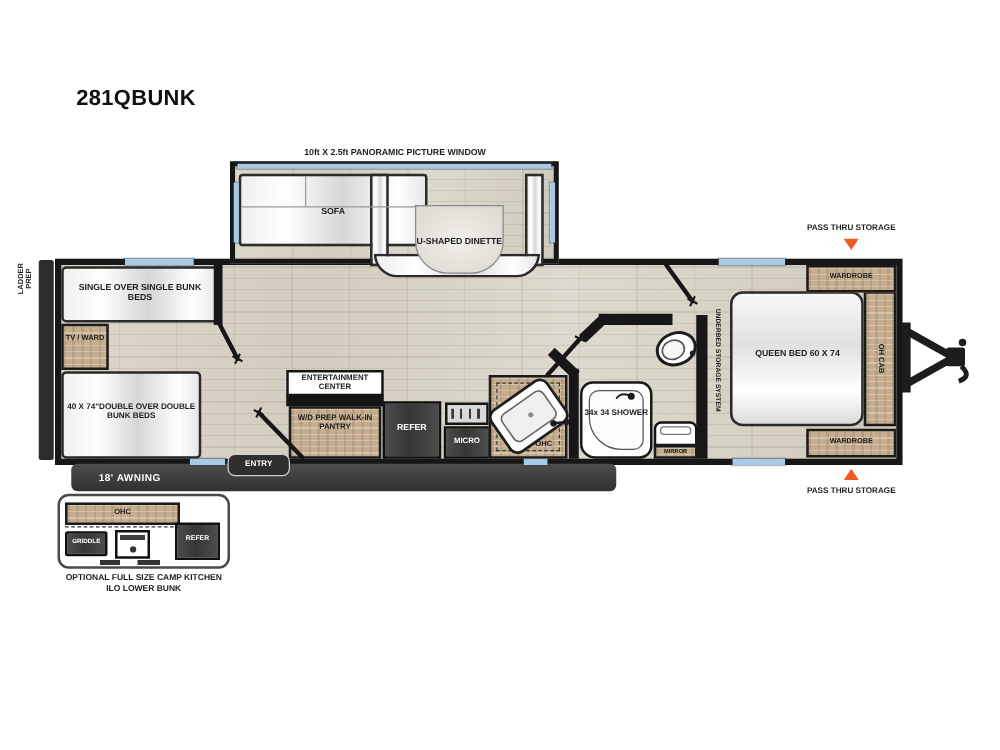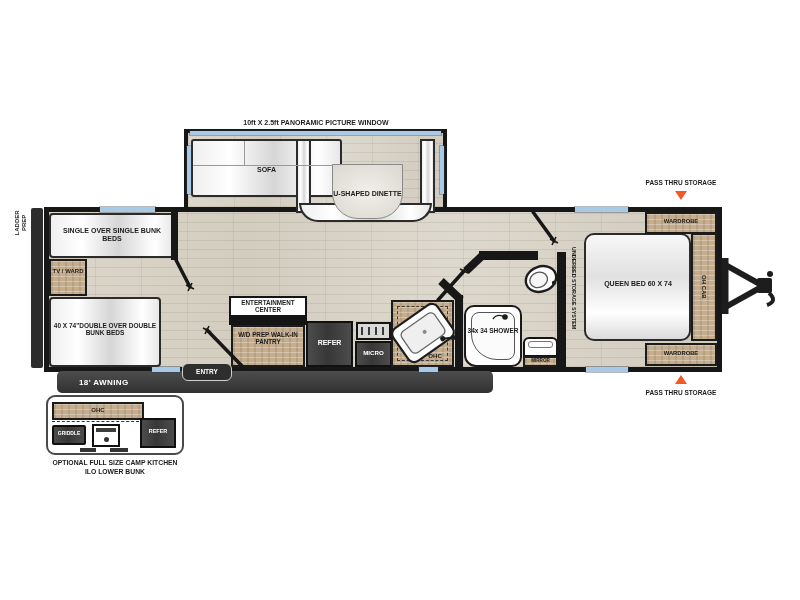--- a/index.html
+++ b/index.html
@@ -34,20 +34,21 @@
     border-top:9px solid #f15a24;z-index:6;}
   .tri-up{width:0;height:0;border-left:6px solid transparent;border-right:6px solid transparent;
     border-bottom:9px solid #f15a24;z-index:6;}
   svg.overlay{position:absolute;left:0;top:0;z-index:5;pointer-events:none;}
 </style>
 </head>
 <body>
 
 <div id="stage">
 
+  <div class="title" style="left:61px;top:68px;">281QBUNK</div>
 
   <div class="lbl" style="left:185px;top:119px;width:262px;">10ft X 2.5ft PANORAMIC PICTURE WINDOW</div>
 
   <div class="lbl" style="left:1px;top:216px;width:40px;transform:rotate(-90deg);font-size:6px;">LADDER PREP</div>
 
   <div class="abs" style="left:31px;top:208px;width:12px;height:160px;background:#2c2c2c;border-radius:2px;z-index:1;"></div>
 
   <div class="abs floor" style="left:44px;top:207px;width:678px;height:165px;border:5px solid #171717;box-sizing:border-box;z-index:1;"></div>
 
   <div class="abs floor" style="left:184px;top:129px;width:263px;height:82px;border:4px solid #161616;box-sizing:border-box;z-index:2;"></div>

